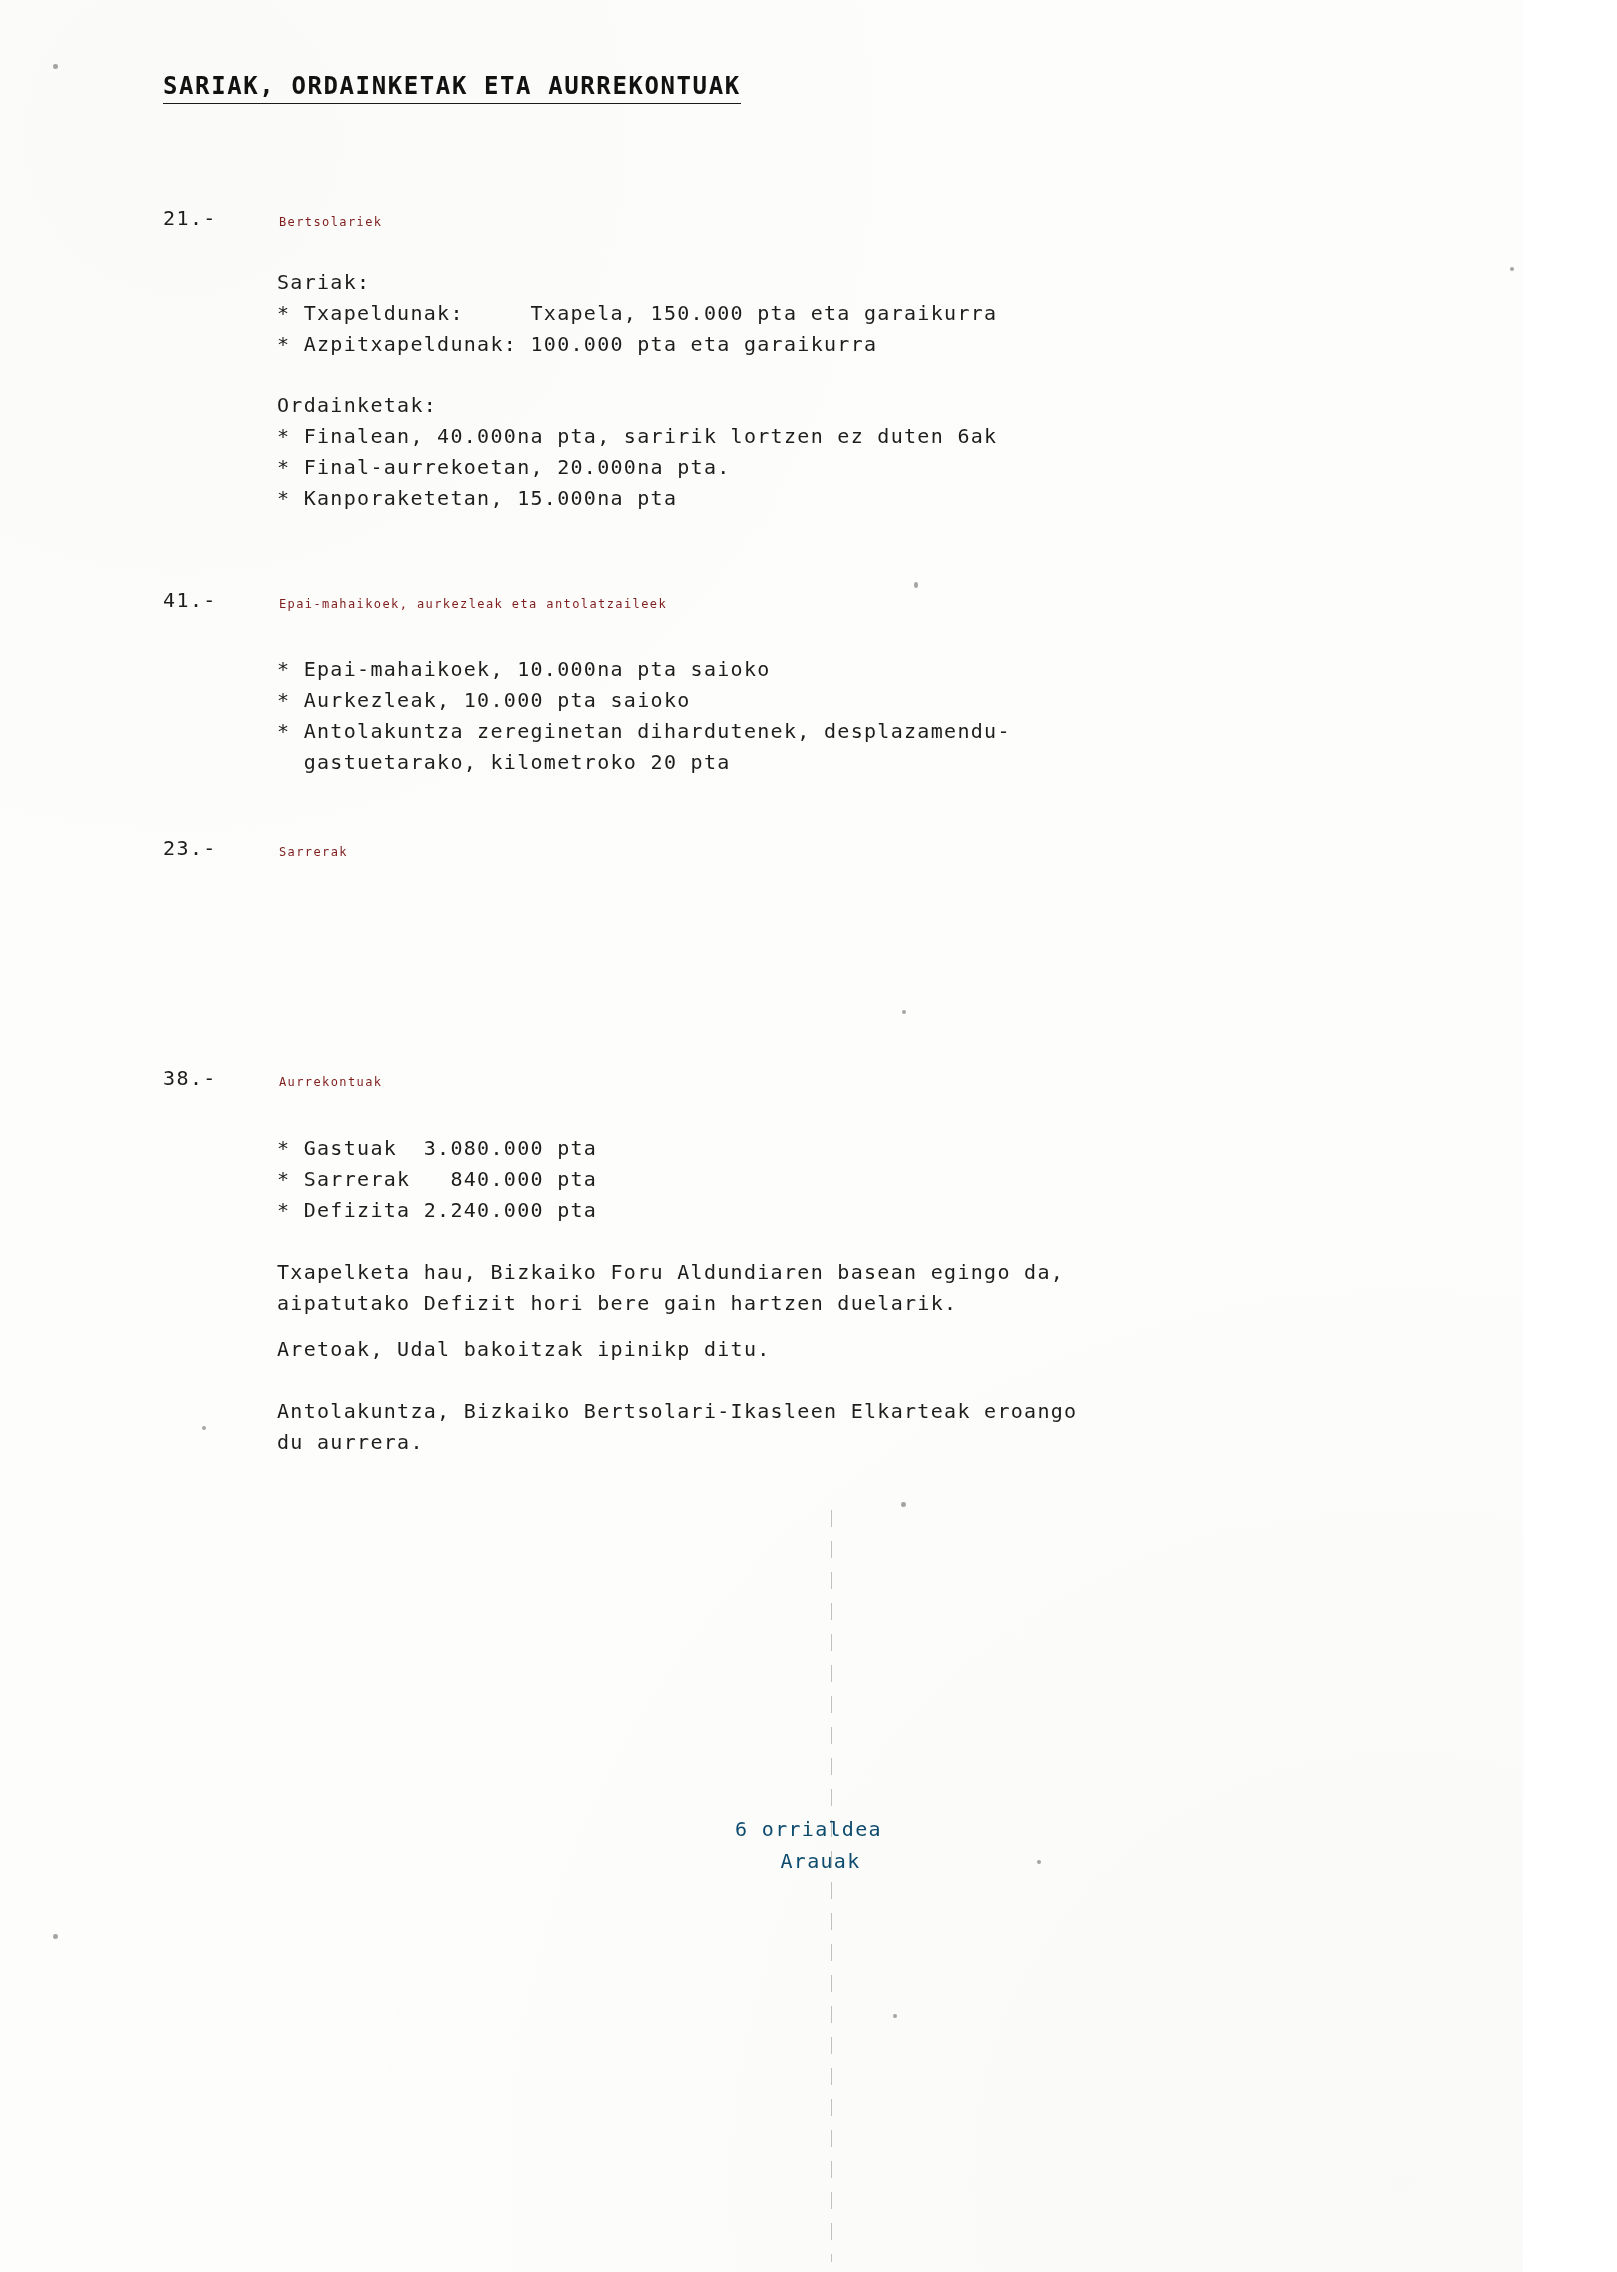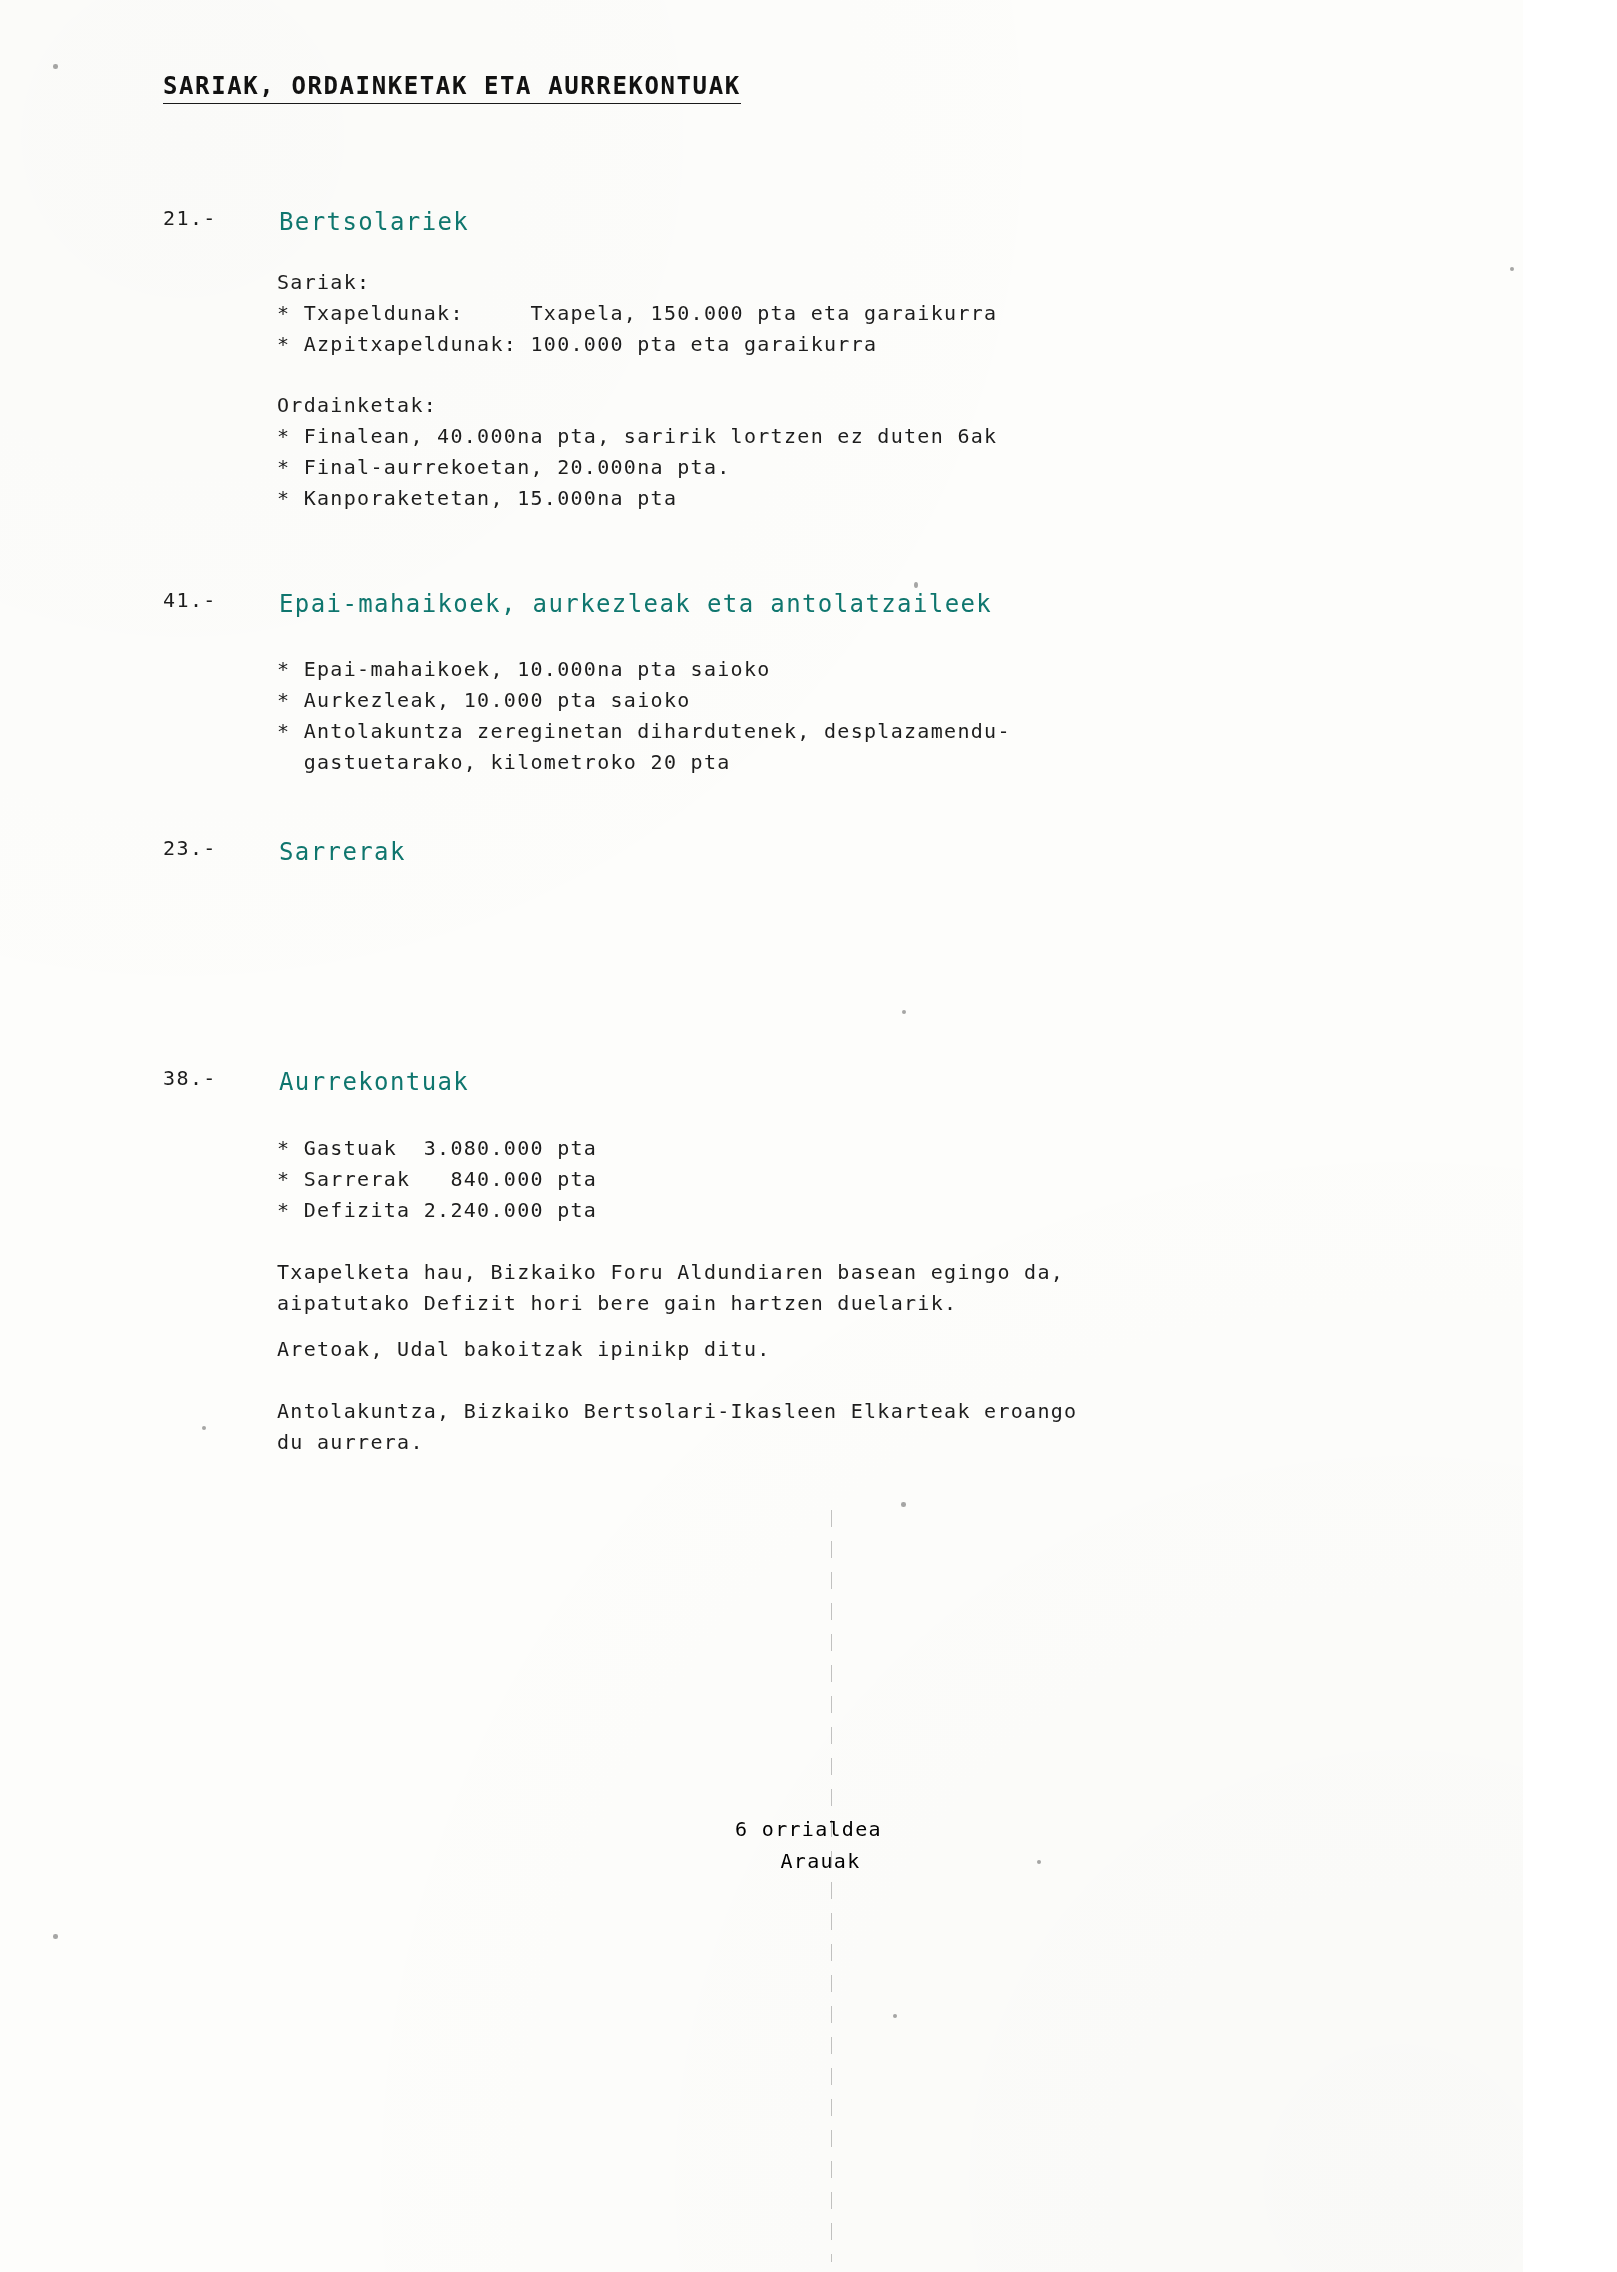--- a/index.html
+++ b/index.html
@@ -36,24 +36,24 @@
     white-space: pre;
     font-weight: 700;
     color: #121212;
     border-bottom: 1.9px solid #1a1a1a;
     padding-bottom: 3.2px;
     line-height: 1.1;
   }
   .item {
     position: absolute;
     white-space: pre;
-    font-size: 24px;
+    font-size: 12px;
     letter-spacing: 1.4px;
     line-height: 32px;
-    color: #0f766e;
+    color: #7f1d1d;
   }
   .num {
     position: absolute;
     white-space: pre;
     font-size: 20px;
     letter-spacing: 1.4px;
     color: #1d1d1d;
   }
   .block {
     position: absolute;
@@ -64,21 +64,21 @@
     color: #1d1d1d;
   }
   .footer {
     position: absolute;
     width: 1617px;
     text-align: center;
     white-space: pre;
     font-size: 20px;
     letter-spacing: 1.3px;
     line-height: 31px;
-    color: #000000;
+    color: #0c4a6e;
   }
   
   .fold-line {
     position: absolute;
     left: 831px;
     top: 1510px;
     width: 1.3px;
     height: 752px;
     background: repeating-linear-gradient(
       to bottom,

